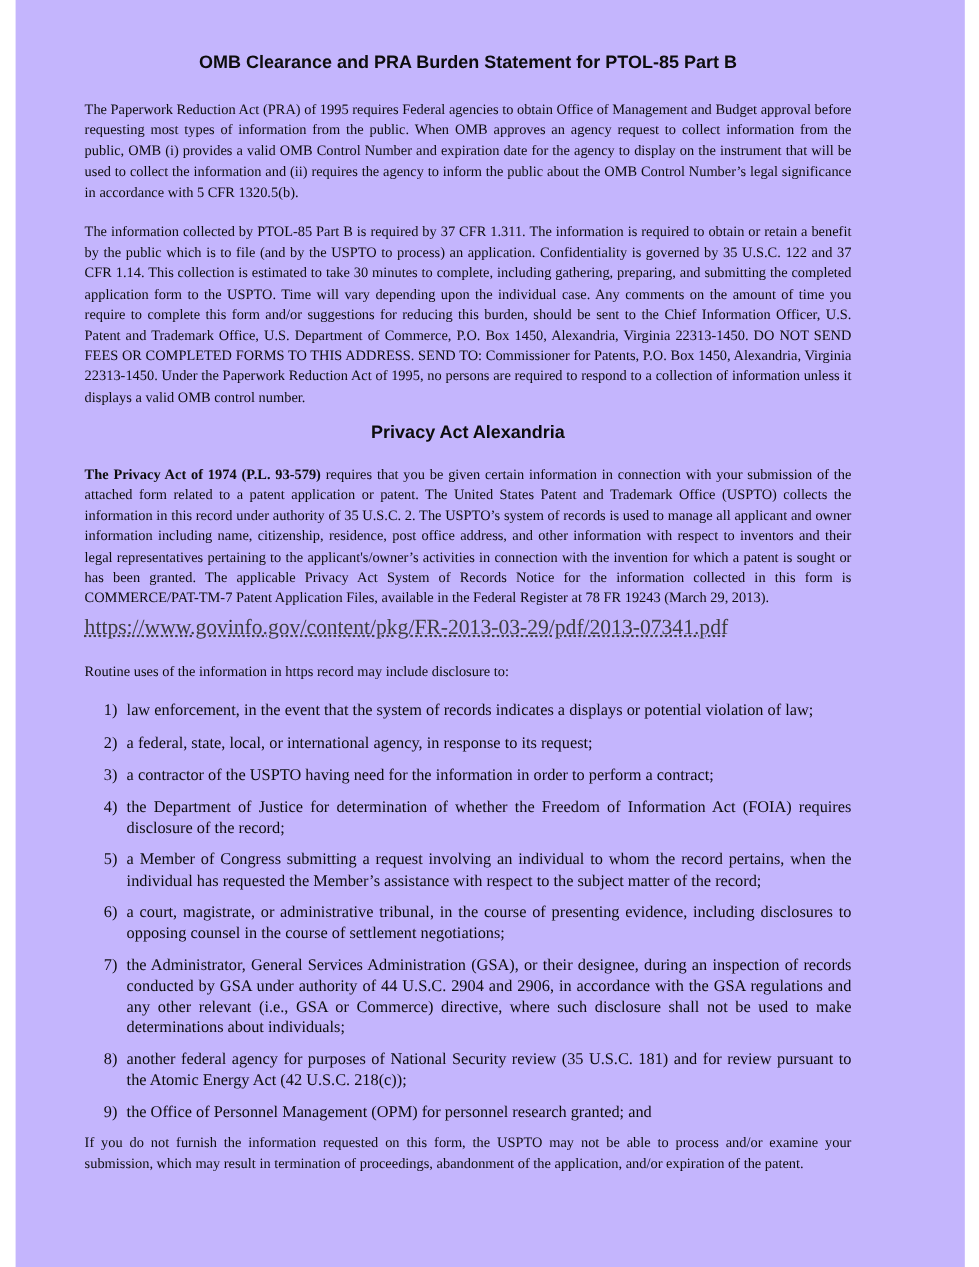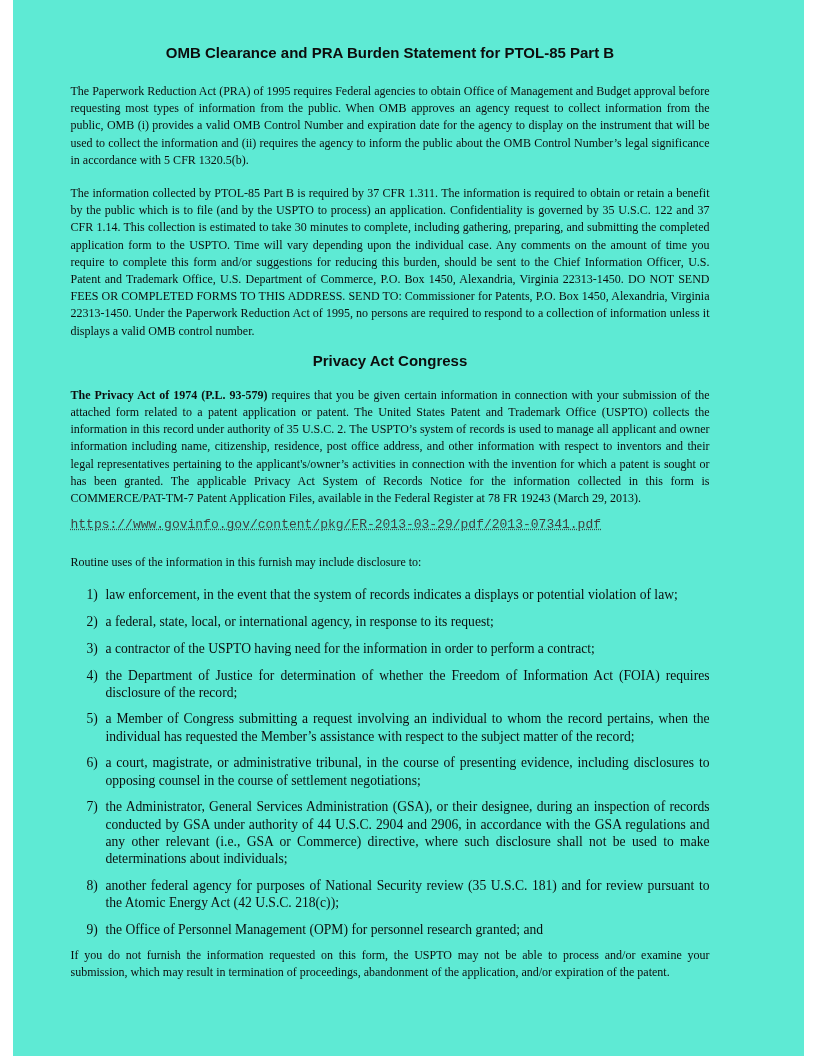--- a/index.html
+++ b/index.html
@@ -6,21 +6,21 @@
     margin: 0;
     padding: 0;
     background: #ffffff;
   }
   .page {
     position: relative;
     width: 791px;
     height: 1056px;
     box-sizing: border-box;
     margin: 0 auto;
-    background: #5eead4;
+    background: #c4b5fd;
     padding: 44px 94px 0 58px;
     color: #0d0d0d;
     overflow: hidden;
   }
   .doc-title {
     font-family: "Liberation Sans", sans-serif;
     font-weight: bold;
     font-size: 15px;
     line-height: 18px;
     text-align: center;
@@ -42,22 +42,22 @@
     font-family: "Liberation Sans", sans-serif;
     font-weight: bold;
     font-size: 15px;
     line-height: 18px;
     text-align: center;
     margin: -4px 0 17px 0;
     color: #0d0d0d;
   }
   .doc-link {
     display: inline-block;
-    font-family: Liberation Mono, monospace;
-    font-size: 13px;
+    font-family: Liberation Serif, serif;
+    font-size: 18px;
     line-height: 16px;
     color: #3f3f3f;
     text-decoration: underline;
     text-decoration-style: dotted;
     margin: 0 0 21px 0;
     cursor: pointer;
     word-break: break-all;
   }
   .intro-para {
     margin-bottom: 15px;
@@ -93,27 +93,27 @@
 <body>
 
 <div class="page">
 
   <h1 class="doc-title">OMB Clearance and PRA Burden Statement for PTOL-85 Part B</h1>
 
   <p class="body-text">The Paperwork Reduction Act (PRA) of 1995 requires Federal agencies to obtain Office of Management and Budget approval before requesting most types of information from the public. When OMB approves an agency request to collect information from the public, OMB (i) provides a valid OMB Control Number and expiration date for the agency to display on the instrument that will be used to collect the information and (ii) requires the agency to inform the public about the OMB Control Number’s legal significance in accordance with 5 CFR 1320.5(b).</p>
 
   <p class="body-text">The information collected by PTOL-85 Part B is required by 37 CFR 1.311. The information is required to obtain or retain a benefit by the public which is to file (and by the USPTO to process) an application. Confidentiality is governed by 35 U.S.C. 122 and 37 CFR 1.14. This collection is estimated to take 30 minutes to complete, including gathering, preparing, and submitting the completed application form to the USPTO. Time will vary depending upon the individual case. Any comments on the amount of time you require to complete this form and/or suggestions for reducing this burden, should be sent to the Chief Information Officer, U.S. Patent and Trademark Office, U.S. Department of Commerce, P.O. Box 1450, Alexandria, Virginia 22313-1450. DO NOT SEND FEES OR COMPLETED FORMS TO THIS ADDRESS. SEND TO: Commissioner for Patents, P.O. Box 1450, Alexandria, Virginia 22313-1450. Under the Paperwork Reduction Act of 1995, no persons are required to respond to a collection of information unless it displays a valid OMB control number.</p>
 
-  <h2 class="section-heading">Privacy Act Congress</h2>
+  <h2 class="section-heading">Privacy Act Alexandria</h2>
 
   <p class="body-text privacy-para"><strong>The Privacy Act of 1974 (P.L. 93-579)</strong><span> requires that you be given certain information in connection with your submission of the attached form related to a patent application or patent. The United States Patent and Trademark Office (USPTO) collects the information in this record under authority of 35 U.S.C. 2. The USPTO’s system of records is used to manage all applicant and owner information including name, citizenship, residence, post office address, and other information with respect to inventors and their legal representatives pertaining to the applicant's/owner’s activities in connection with the invention for which a patent is sought or has been granted. The applicable Privacy Act System of Records Notice for the information collected in this form is COMMERCE/PAT-TM-7 Patent Application Files, available in the Federal Register at 78 FR 19243 (March 29, 2013).</span></p>
 
   <a class="doc-link">https://www.govinfo.gov/content/pkg/FR-2013-03-29/pdf/2013-07341.pdf</a>
 
-  <p class="body-text intro-para">Routine uses of the information in this furnish may include disclosure to:</p>
+  <p class="body-text intro-para">Routine uses of the information in https record may include disclosure to:</p>
 
   <ol class="uses-list">
       <li class="use-item">
         <span class="use-num">1)</span>
         <span class="use-text">law enforcement, in the event that the system of records indicates a displays or potential violation of law;</span>
       </li>
       <li class="use-item">
         <span class="use-num">2)</span>
         <span class="use-text">a federal, state, local, or international agency, in response to its request;</span>
       </li>

